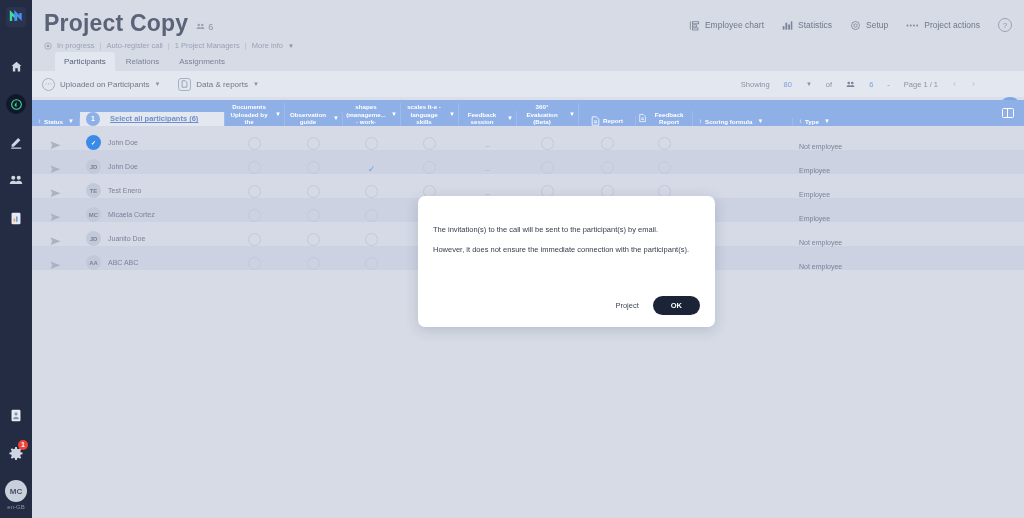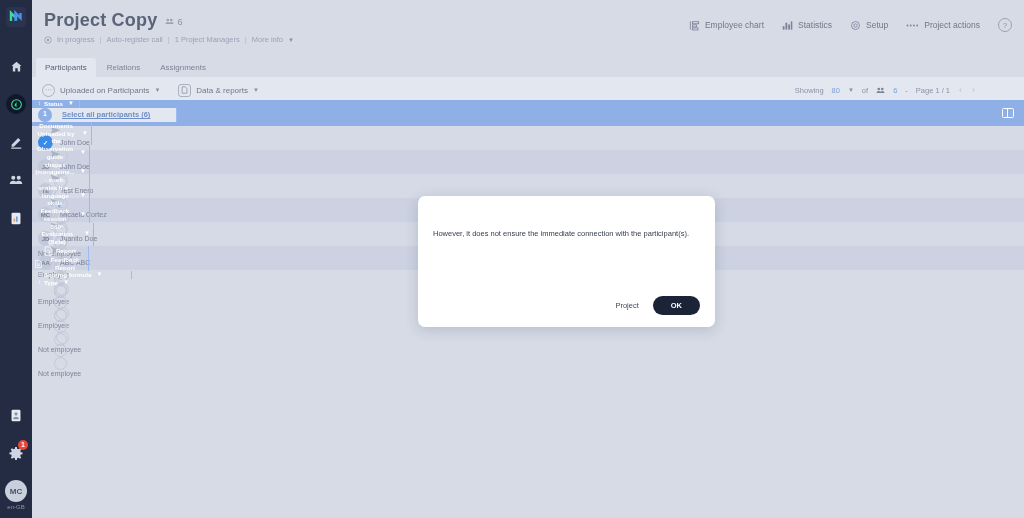--- a/index.html
+++ b/index.html
@@ -38,40 +38,40 @@
     display: flex; align-items: center; justify-content: center;
   }
   .rail-lang { font-size: 6px; color: #8b93a6; margin-top: 2px; text-align: center; }
 
   
   #page { position: absolute; left: 32px; top: 0; width: 992px; height: 518px; background: #d6dbe6; }
 
   
   #header { padding: 10px 14px 0 12px; position: relative; height: 50px; }
   .title-row { display: flex; align-items: baseline; gap: 8px; }
-  #project-title { font-size: 18px; color: #5a6378; font-weight: bold; letter-spacing: .2px; }
+  #project-title { font-size: 23px; color: #5a6378; font-weight: bold; letter-spacing: .2px; }
   .people-count { display: flex; align-items: center; gap: 3px; color: #8a92a5; font-size: 9px; }
   .subtitle-row { display: flex; align-items: center; gap: 5px; margin-top: 4px; color: #9aa2b4; font-size: 7.5px; }
   .subtitle-row .sep { color: #b2b9c8; }
   .status-dot { width: 8px; height: 8px; }
 
   #header-actions {
     position: absolute; right: 12px; top: 18px;
     display: flex; align-items: center; gap: 18px;
   }
   .hact { display: flex; align-items: center; gap: 5px; color: #6f7competitive; }
   .hact { color: #6f7889; font-size: 8.5px; cursor: pointer; }
   .help-circle {
     width: 14px; height: 14px; border-radius: 50%;
     border: 1px solid #9aa2b4; color: #8a92a5;
     font-size: 8px; display: flex; align-items: center; justify-content: center;
   }
 
   
-  #tabs { display: flex; gap: 2px; padding-left: 4px; margin-top: 8px; align-items: flex-end; }
+  #tabs { display: flex; gap: 2px; padding-left: 23px; margin-top: 2px; align-items: flex-end; }
   .tab {
     font-size: 8px; color: #7b8398; padding: 5px 9px 5px 9px;
     border-radius: 3px 3px 0 0; cursor: pointer;
   }
   .tab.active { background: #e3e7f0; color: #5a6378; }
 
   
   #toolbar {
     position: relative; height: 26px;
     background: #e3e7f0;
@@ -83,41 +83,41 @@
     display: flex; align-items: center; justify-content: center; color: #8a92a5; font-size: 7px;
   }
   .tool-sq {
     width: 13px; height: 13px; border-radius: 3px; border: 1px solid #a9b0c0;
     display: flex; align-items: center; justify-content: center;
   }
   .caret { font-size: 6px; color: #8a92a5; }
 
   #paging {
     position: absolute; right: 48px; top: 0; height: 26px;
-    display: flex; align-items: center; gap: 8px; font-size: 7.5px; color: #8a92a5;
+    display: flex; align-items: center; gap: 14px; font-size: 7.5px; color: #8a92a5;
   }
   #paging .num { color: #7e9fd4; }
   #paging .arrow { color: #b6bdcb; font-size: 9px; padding: 0 1px; cursor: pointer; }
 
   
   #searchrow { position: relative; height: 26px; background: #d9dee9; }
   #search-box {
     position: absolute; left: 838px; top: 4px; width: 118px; height: 17px;
     background: #ccd4e4; border-radius: 3px;
   }
   #search-box .mag { position: absolute; right: 6px; top: 4px; color: #8a93a8; }
   #add-btn {
     position: absolute; left: 967px; top: 0px; width: 22px; height: 22px; border-radius: 50%;
     background: #7fa5e0; color: #fff; font-size: 13px; line-height: 22px; text-align: center;
     cursor: pointer;
   }
 
   
   #table { position: absolute; left: 0; top: 100px; width: 992px; }
-  .trow { display: flex; height: 24px; align-items: flex-start; flex-direction: column; }
+  .trow { display: flex; height: 24px; align-items: flex-end; }
   #thead { background: #8eb0e6; color: #fff; height: 26px; }
   #thead .th {
     display: flex; align-items: center; justify-content: center; gap: 3px;
     font-size: 6.2px; font-weight: bold; text-align: center; line-height: 1.25;
     border-right: 1px solid #9cbaea; position: relative; color: #ffffff;
     padding: 0 3px;
   }
   #thead .th.left { justify-content: flex-start; padding-left: 6px; }
   .th .cap { display: inline-block; }
   .sorticon { font-size: 6px; opacity: .85; }
@@ -154,21 +154,21 @@
   #panel-toggle .sq { width: 12px; height: 10px; border: 1px solid #fff; border-radius: 1.5px; position: relative; }
   #panel-toggle .sq::after { content:''; position:absolute; left: 4px; top:0; bottom:0; width:1px; background:#fff; }
 
   
   #modal {
     position: absolute; left: 386px; top: 196px; width: 297px; height: 131px;
     background: #fff; border-radius: 7px; box-shadow: 0 3px 14px rgba(40,50,80,.18);
     padding: 14px 15px 0 15px;
   }
   #modal h3 { font-size: 8.5px; color: #1f2a3c; font-weight: bold; }
-  #modal .mline { font-size: 7.5px; color: #38404f; margin-top: 19px; }
+  #modal .mline { font-size: 7.5px; color: #38404f; margin-top: 11px; }
   #modal .mline.first { margin-top: 15px; }
   #modal-actions { position: absolute; right: 15px; bottom: 12px; display: flex; align-items: center; gap: 14px; }
   #cancel-btn { font-size: 7.5px; color: #3f4759; cursor: pointer; }
   #ok-btn {
     background: #1b2437; color: #fff; font-size: 7.5px; font-weight: bold;
     border: none; border-radius: 10px; padding: 5px 18px; cursor: pointer;
   }
 </style>
 </head>
 <body>
@@ -651,20 +651,21 @@
           <div class="cell" style="width: 57px;">
             <span class="circle-empty"></span>
           </div>
           <div class="cell left" style="width: 100px;"></div>
           <div class="cell left" style="width: 199px;">Not employee</div>
         </div>
       </div>
   </div>
 
   <div id="modal">
+    <div class="mline first">The invitation(s) to the call will be sent to the participant(s) by email.</div>
     <div class="mline">However, it does not ensure the immediate connection with the participant(s).</div>
     <div id="modal-actions">
       <span id="cancel-btn">Project</span>
       <button id="ok-btn">OK</button>
     </div>
   </div>
 
 </div>
 
 </body></html>

